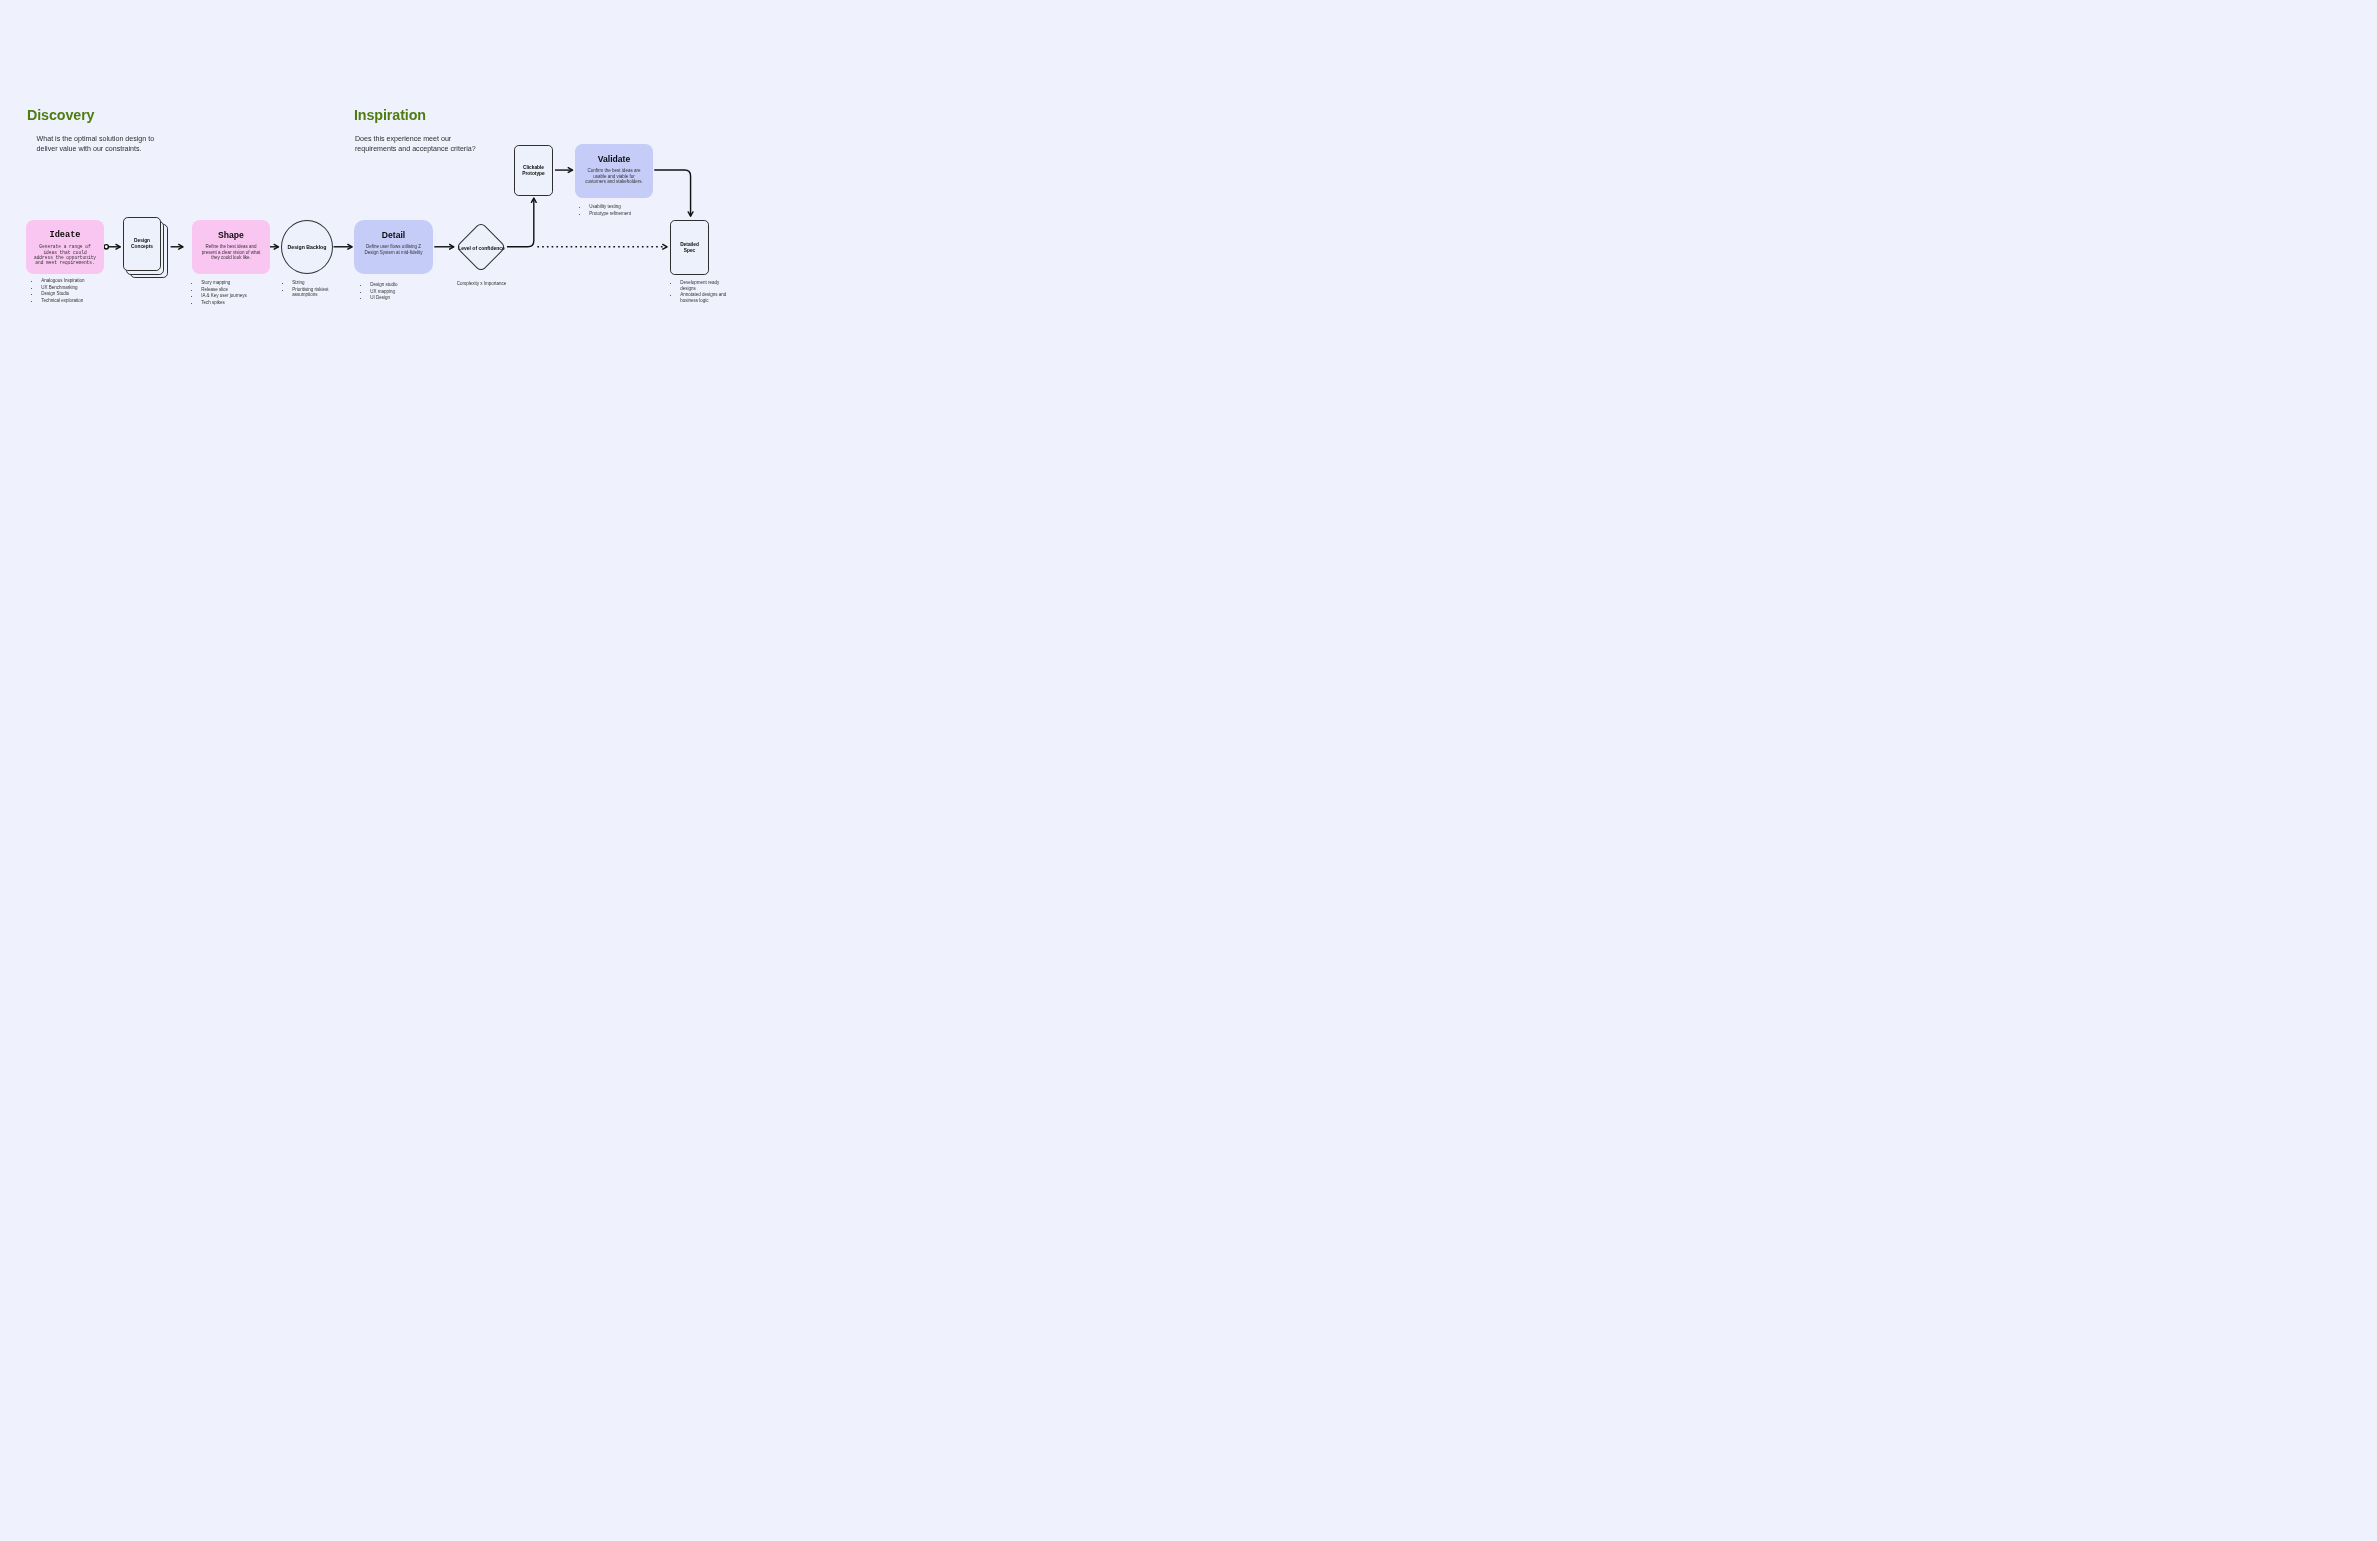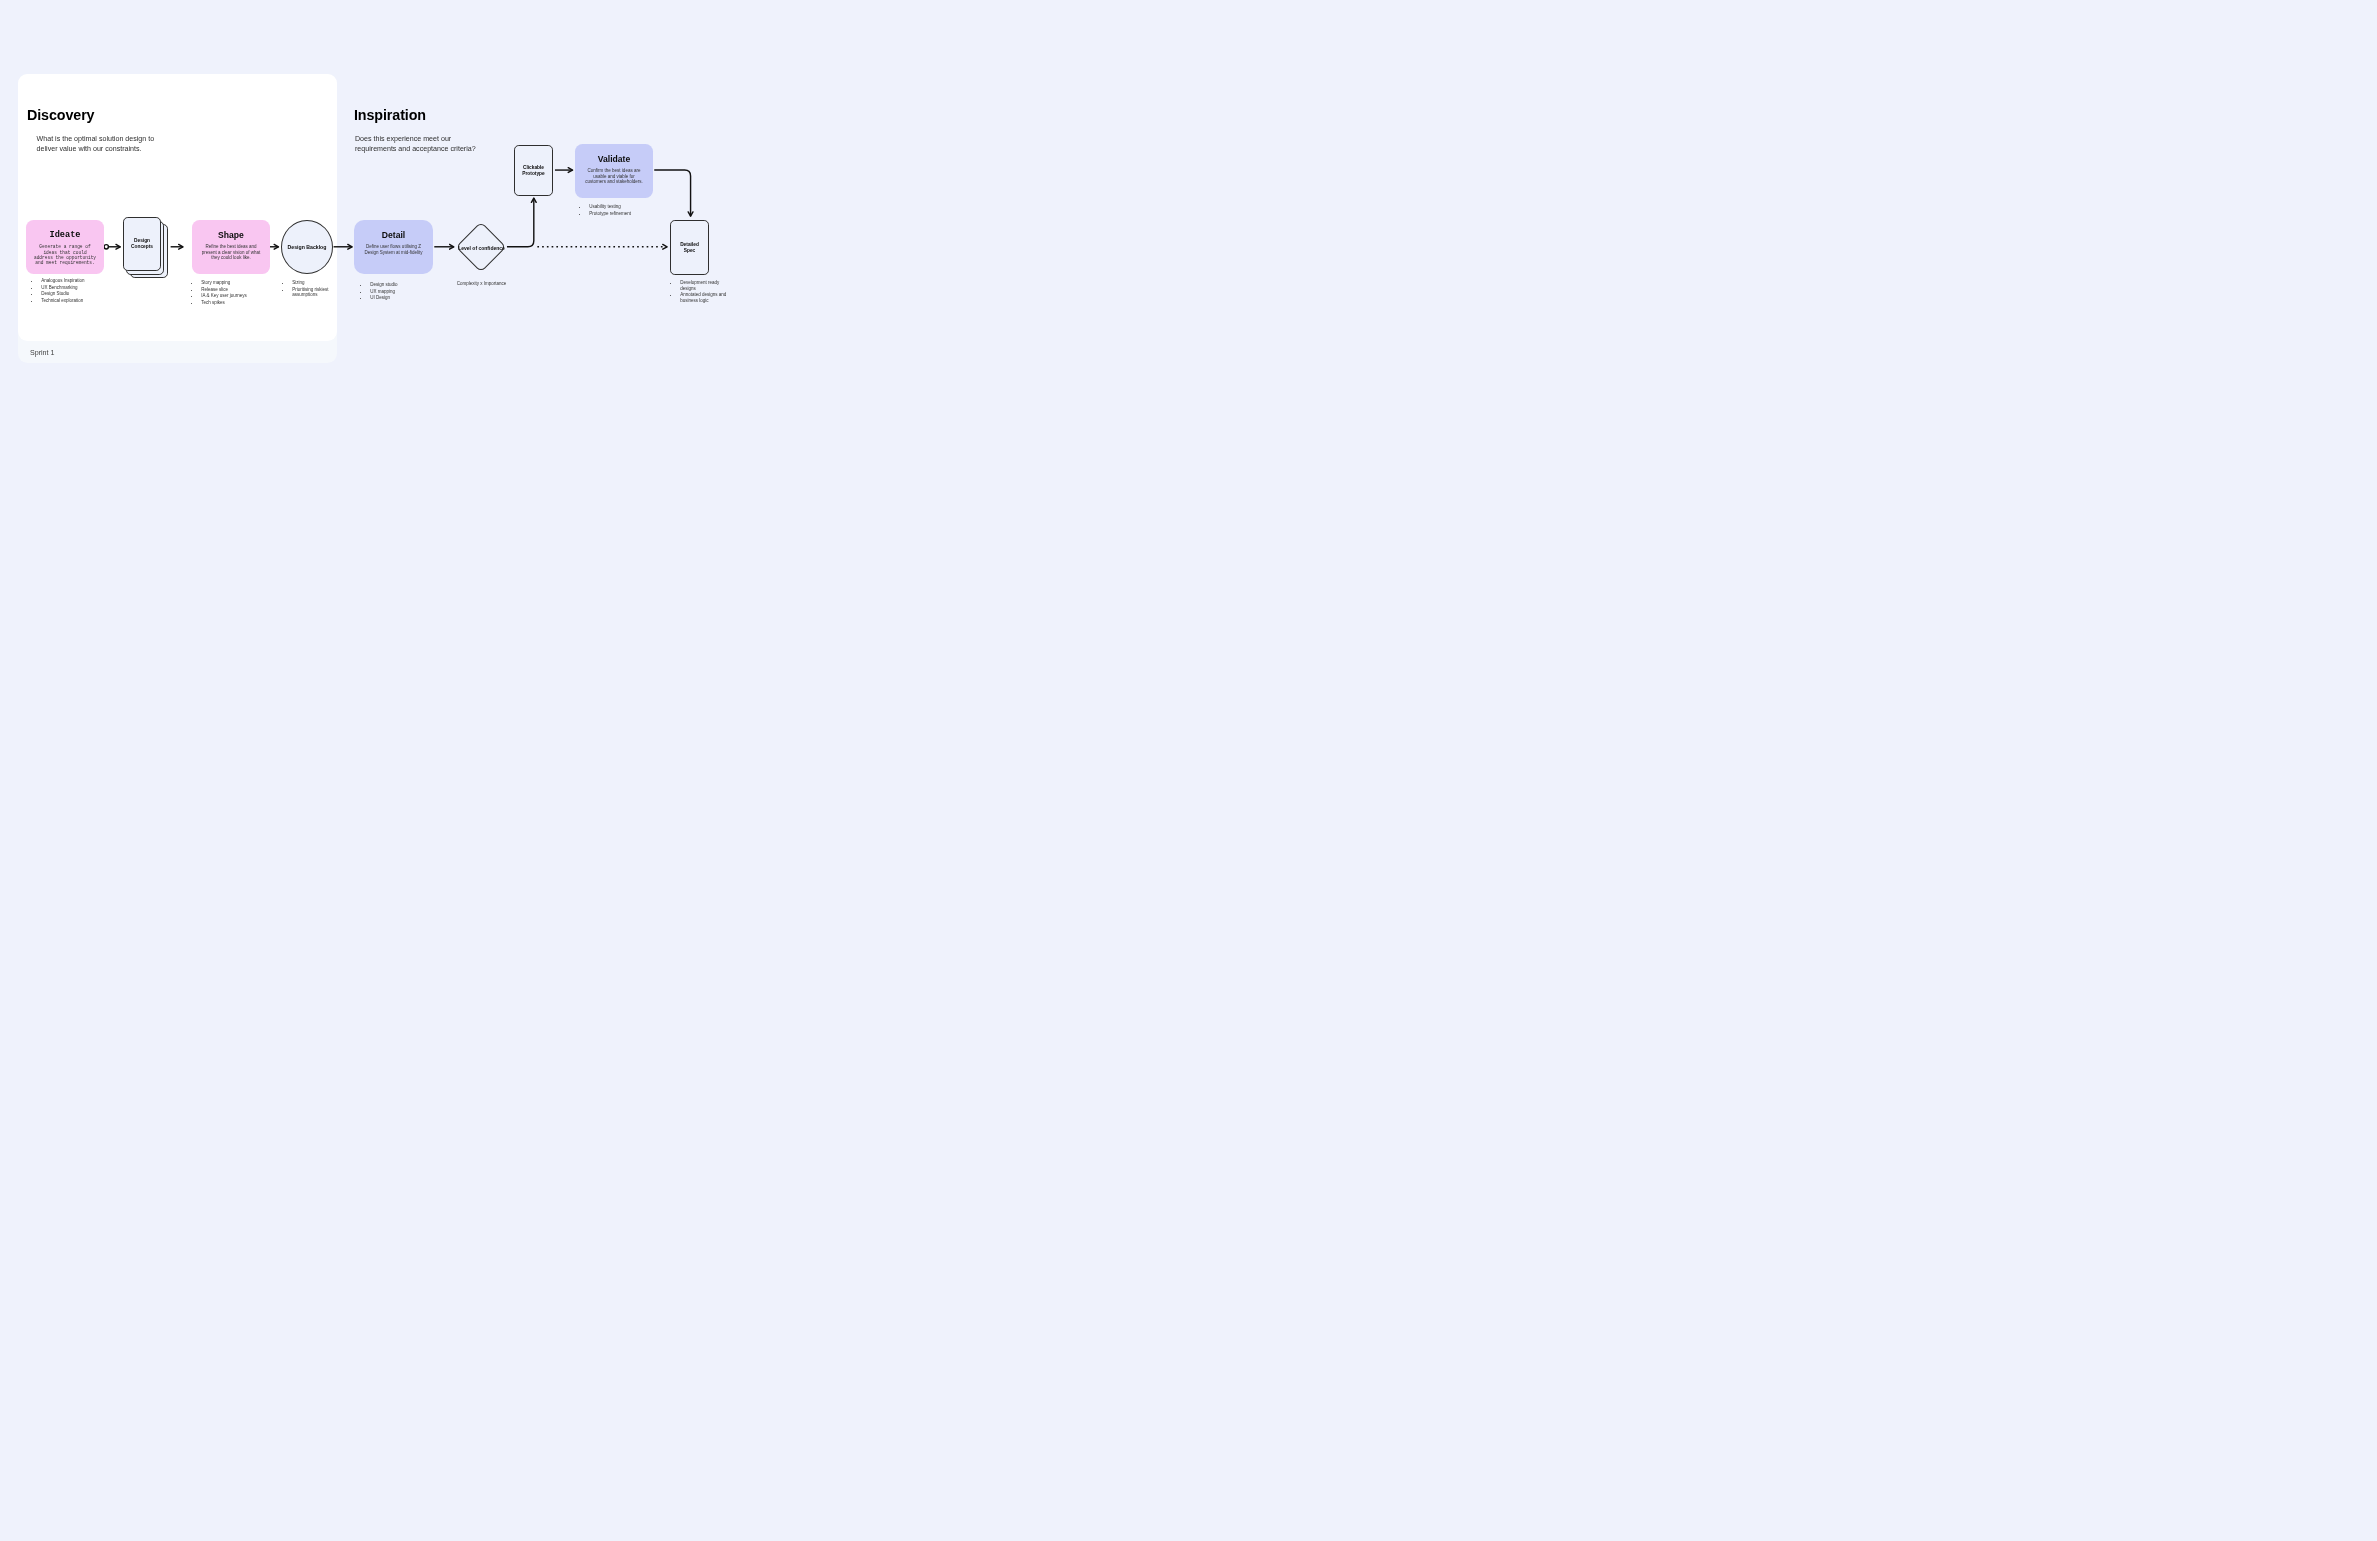--- a/index.html
+++ b/index.html
@@ -7,21 +7,21 @@
          font-family:"Liberation Sans", sans-serif;color:#2d2d2d;}
 
   
   .panel{position:absolute;top:74px;height:289px;background:#f5f8fc;border-radius:9.5px;}
   #panel-discovery{left:18px;width:319px;}
   #panel-validation{left:345px;width:382px;}
   .panel-main{position:absolute;left:0;right:0;top:0;bottom:22px;background:#ffffff;border-radius:9.5px;}
   .sprint{position:absolute;left:12px;bottom:6.2px;font-size:7.1px;color:#3f3f3f;}
 
   
-  .h1{position:absolute;font-size:14.3px;font-weight:700;color:#000000;letter-spacing:-0.1px;}
+  .h1{position:absolute;font-size:14.3px;font-weight:700;color:#4d7c0f;letter-spacing:-0.1px;}
   .subtitle{position:absolute;font-size:7.1px;line-height:10px;color:#2e2e2e;}
 
   
   .abs{position:absolute;}
   .pill{border-radius:7.6px;padding:10.5px 7.6px 0 7.6px;box-sizing:border-box;text-align:center;}
   .pill .t{font-size:8.6px;font-weight:700;color:#0d0d0d;line-height:1.1;margin:0 0 4.3px 0;}
   .pill .d{font-size:4.5px;line-height:1.2;color:#333;}
   .pink{background:#f9c6f1;}
   .purple{background:#c6ccf8;}
 
@@ -43,24 +43,20 @@
   .bullets{margin:0;padding:0 0 0 6.2px;font-size:4.5px;line-height:1.25;color:#333;}
   .bullets li{margin:0 0 1px 0;padding-left:1px;}
 
   svg#connectors{position:absolute;left:0;top:0;pointer-events:none;}
 </style>
 </head>
 <body>
 
 <div id="stage">
 
-  <div class="panel" id="panel-discovery">
-    <div class="panel-main"></div>
-    <div class="sprint">Sprint 1</div>
-  </div>
 
 
   <div class="h1" style="left:27px;top:107px;">Discovery</div>
   <div class="subtitle" style="left:27.6px;top:134px;width:136px;margin-left:9px;">What is the optimal solution design to deliver value with our constraints.</div>
 
   <div class="h1" style="left:354px;top:107px;">Inspiration</div>
   <div class="subtitle" style="left:355px;top:134px;width:138px;">Does this experience meet our requirements and acceptance criteria?</div>
 
   <svg id="connectors" width="746" height="419" viewBox="0 0 1568 882">
     <defs>

